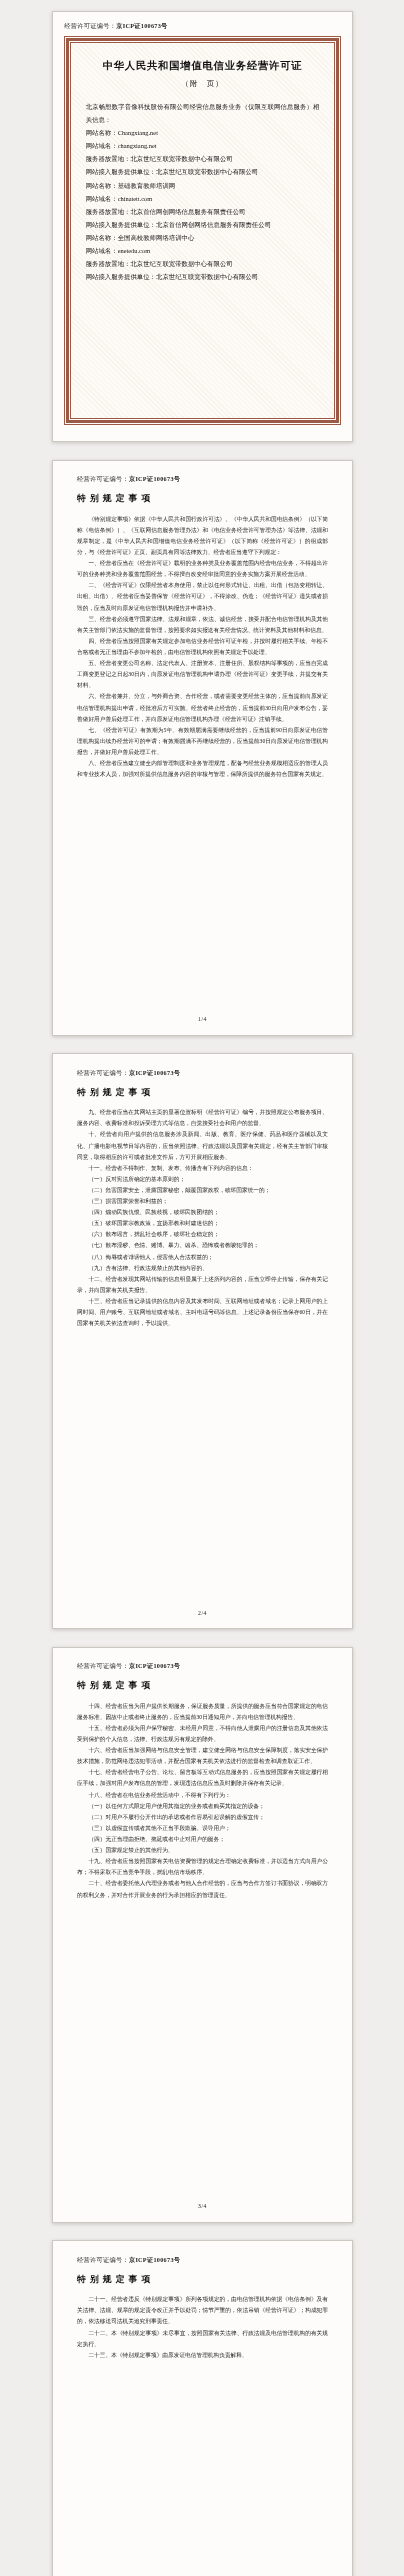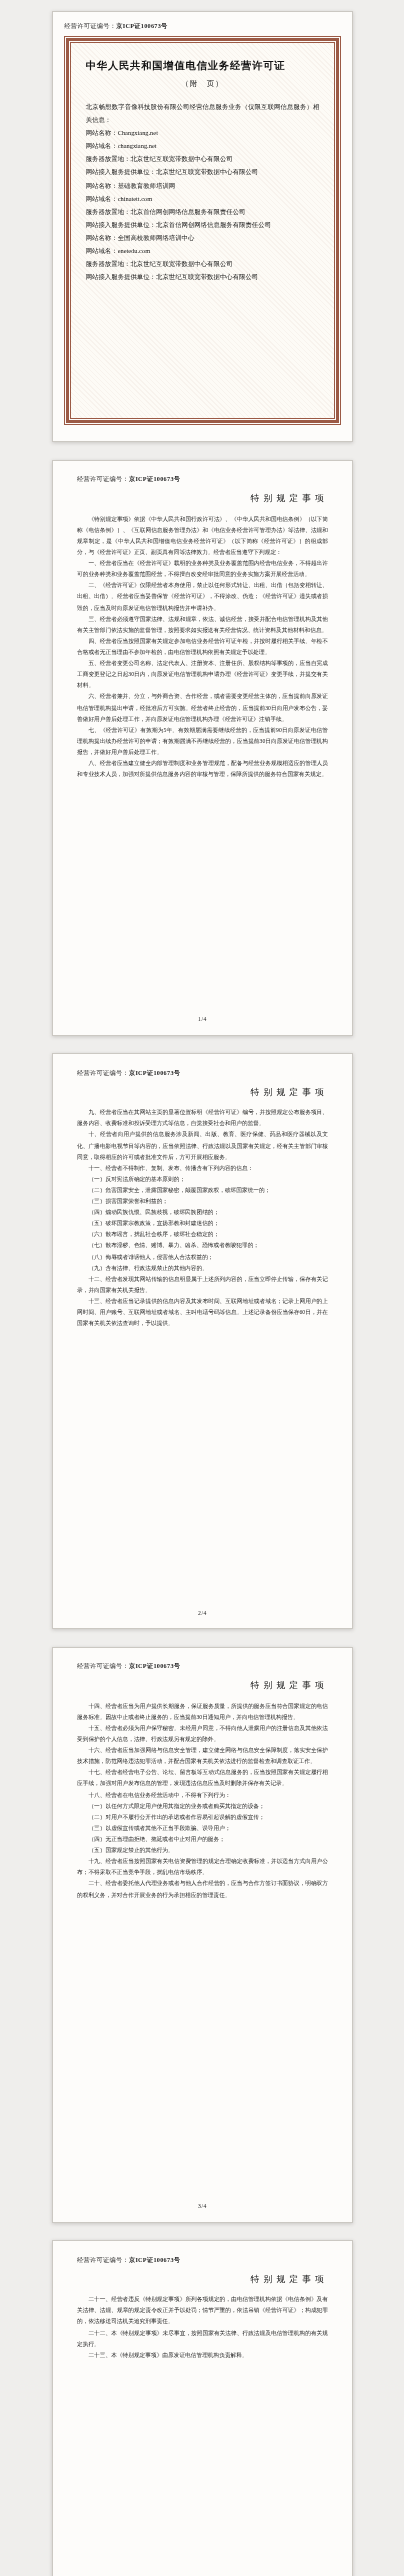--- a/index.html
+++ b/index.html
@@ -43,21 +43,21 @@
   .cert-frame-inner {
     border: 0.5px solid #9b5a45;
     height: 377px;
     box-sizing: border-box;
     padding: 13.4px 14.4px;
     background:
       repeating-linear-gradient(45deg, rgba(155,90,69,0.05) 0 1px, rgba(0,0,0,0) 1px 3.6px),
       #fdfbf6;
   }
   .cert-title {
-    text-align: left;
+    text-align: center;
     font-size: 10.3px;
     font-weight: bold;
     letter-spacing: 0.8px;
     color: #141414;
     margin-top: 3.1px;
   }
   .cert-subtitle {
     text-align: center;
     font-size: 7.5px;
     font-weight: normal;
@@ -69,23 +69,23 @@
     margin-top: 10.3px;
     font-size: 6.4px;
     line-height: 2.05;
     color: #131313;
     text-align: justify;
   }
   .cert-body p { margin: 0; }
 
   
   .prov-title {
-    text-align: right;
+    text-align: left;
     font-size: 8.8px;
-    font-weight: normal;
+    font-weight: bold;
     letter-spacing: 4.1px;
     color: #121212;
     margin: 9.3px 0 8.2px 0;
   }
   .prov-body {
     font-size: 5.7px;
     line-height: 1.95;
     color: #1b1b1b;
     text-align: justify;
   }

